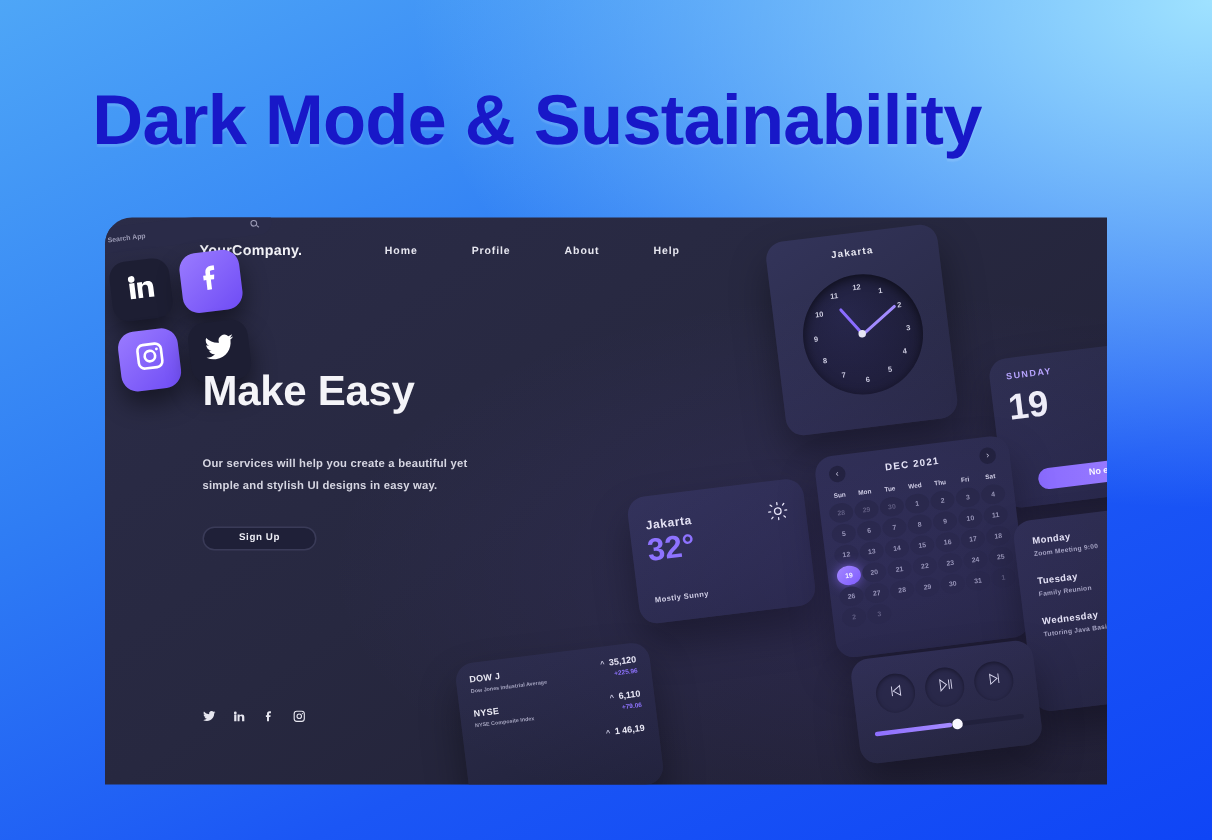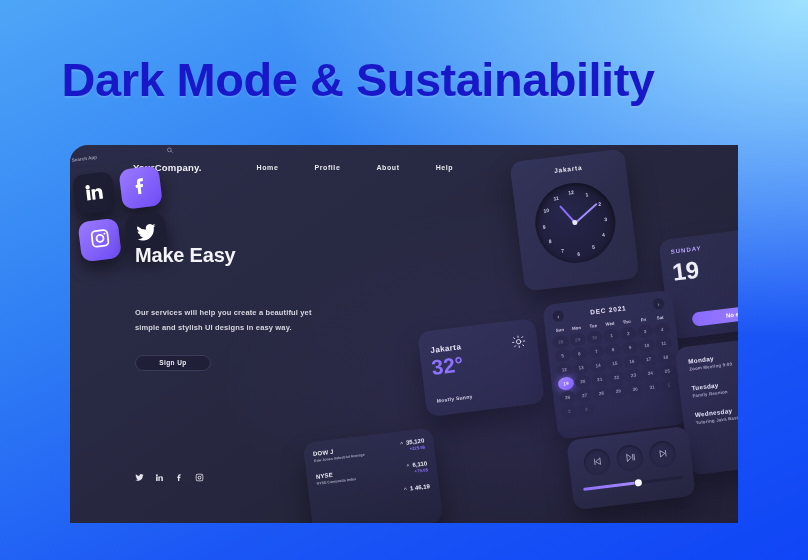--- a/index.html
+++ b/index.html
@@ -35,22 +35,22 @@
   }
 
   
   .nav { position:absolute; left:63px; top:10px; width:580px; height:24px; display:flex; align-items:center; }
   .logo { color:#f2f2f7; font-size:9.5px; font-weight:bold; letter-spacing:.2px; }
   .nav-links { display:flex; gap:36px; margin-left:55px; }
   .nav-links span { color:#e7e7f0; font-size:7px; font-weight:bold; letter-spacing:.6px; }
 
   
   .copy { position:absolute; left:65px; top:98px; width:260px; z-index:4; }
-  .headline { color:#f4f4f8; font-size:20px; font-weight:bold; line-height:1.28; letter-spacing:-0.2px; }
-  .sub { margin-top:36px; color:#d6d6e2; font-size:7.5px; font-weight:bold; line-height:2.0; letter-spacing:.15px; width:200px; }
+  .headline { color:#f4f4f8; font-size:28px; font-weight:bold; line-height:1.28; letter-spacing:-0.2px; }
+  .sub { margin-top:22px; color:#d6d6e2; font-size:7.5px; font-weight:bold; line-height:2.0; letter-spacing:.15px; width:200px; }
   .signup {
     margin-top:20px; width:76px; height:16px; border-radius:9px;
     background:#1f2038; border:1px solid #3a3b58;
     display:flex; align-items:center; justify-content:center;
     color:#ececf4; font-size:6.5px; font-weight:bold; letter-spacing:.4px;
     cursor:pointer;
   }
   .socials { position:absolute; left:65px; top:328px; display:flex; gap:11px; align-items:center; z-index:4; }
   .socials svg { width:9px; height:9px; fill:#e6e6ef; display:block; }
 

